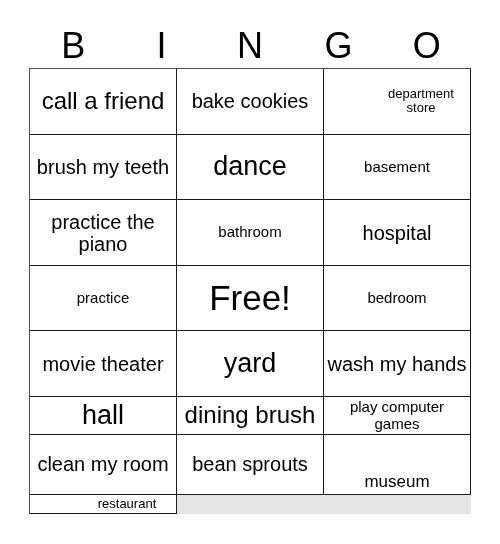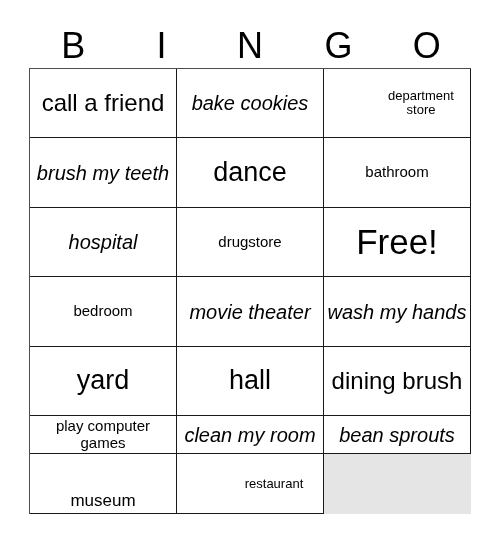--- a/index.html
+++ b/index.html
@@ -77,21 +77,21 @@
     width: 100%;
     line-height: 1.1;
     word-wrap: break-word;
     hyphens: none;
   }
 
   
   .fs-xs   { font-size: 13px; margin-left: 48px; }
   .fs-sm   { font-size: 15px; }
   .fs-md   { font-size: 17px; margin-top: 36px; }
-  .fs-lg   { font-size: 20px; font-style: italic; }
+  .fs-lg   { font-size: 20px; }
   .fs-xl   { font-size: 24px; }
   .fs-xxl  { font-size: 27px; }
   .fs-free { font-size: 35px; }
 </style>
 </head>
 <body>
 
 <div id="card">
 
   <div id="bingo-header">
@@ -112,42 +112,48 @@
       <div class="bingo-cell">
         <span class="cell-text fs-xs">department store</span>
       </div>
       <div class="bingo-cell">
         <span class="cell-text fs-lg">brush my teeth</span>
       </div>
       <div class="bingo-cell">
         <span class="cell-text fs-xxl">dance</span>
       </div>
       <div class="bingo-cell">
+        <span class="cell-text fs-sm">basement</span>
+      </div>
+      <div class="bingo-cell">
+        <span class="cell-text fs-lg">practice the piano</span>
+      </div>
+      <div class="bingo-cell">
         <span class="cell-text fs-sm">bathroom</span>
       </div>
       <div class="bingo-cell">
         <span class="cell-text fs-lg">hospital</span>
       </div>
       <div class="bingo-cell">
-        <span class="cell-text fs-sm">drugstore</span>
+        <span class="cell-text fs-sm">practice</span>
       </div>
       <div class="bingo-cell">
         <span class="cell-text fs-free">Free!</span>
       </div>
       <div class="bingo-cell">
         <span class="cell-text fs-sm">bedroom</span>
       </div>
       <div class="bingo-cell">
         <span class="cell-text fs-lg">movie theater</span>
       </div>
       <div class="bingo-cell">
-        <span class="cell-text fs-lg">wash my hands</span>
+        <span class="cell-text fs-xxl">yard</span>
       </div>
       <div class="bingo-cell">
-        <span class="cell-text fs-xxl">yard</span>
+        <span class="cell-text fs-lg">wash my hands</span>
       </div>
       <div class="bingo-cell">
         <span class="cell-text fs-xxl">hall</span>
       </div>
       <div class="bingo-cell">
         <span class="cell-text fs-xl">dining brush</span>
       </div>
       <div class="bingo-cell">
         <span class="cell-text fs-sm">play computer games</span>
       </div>

